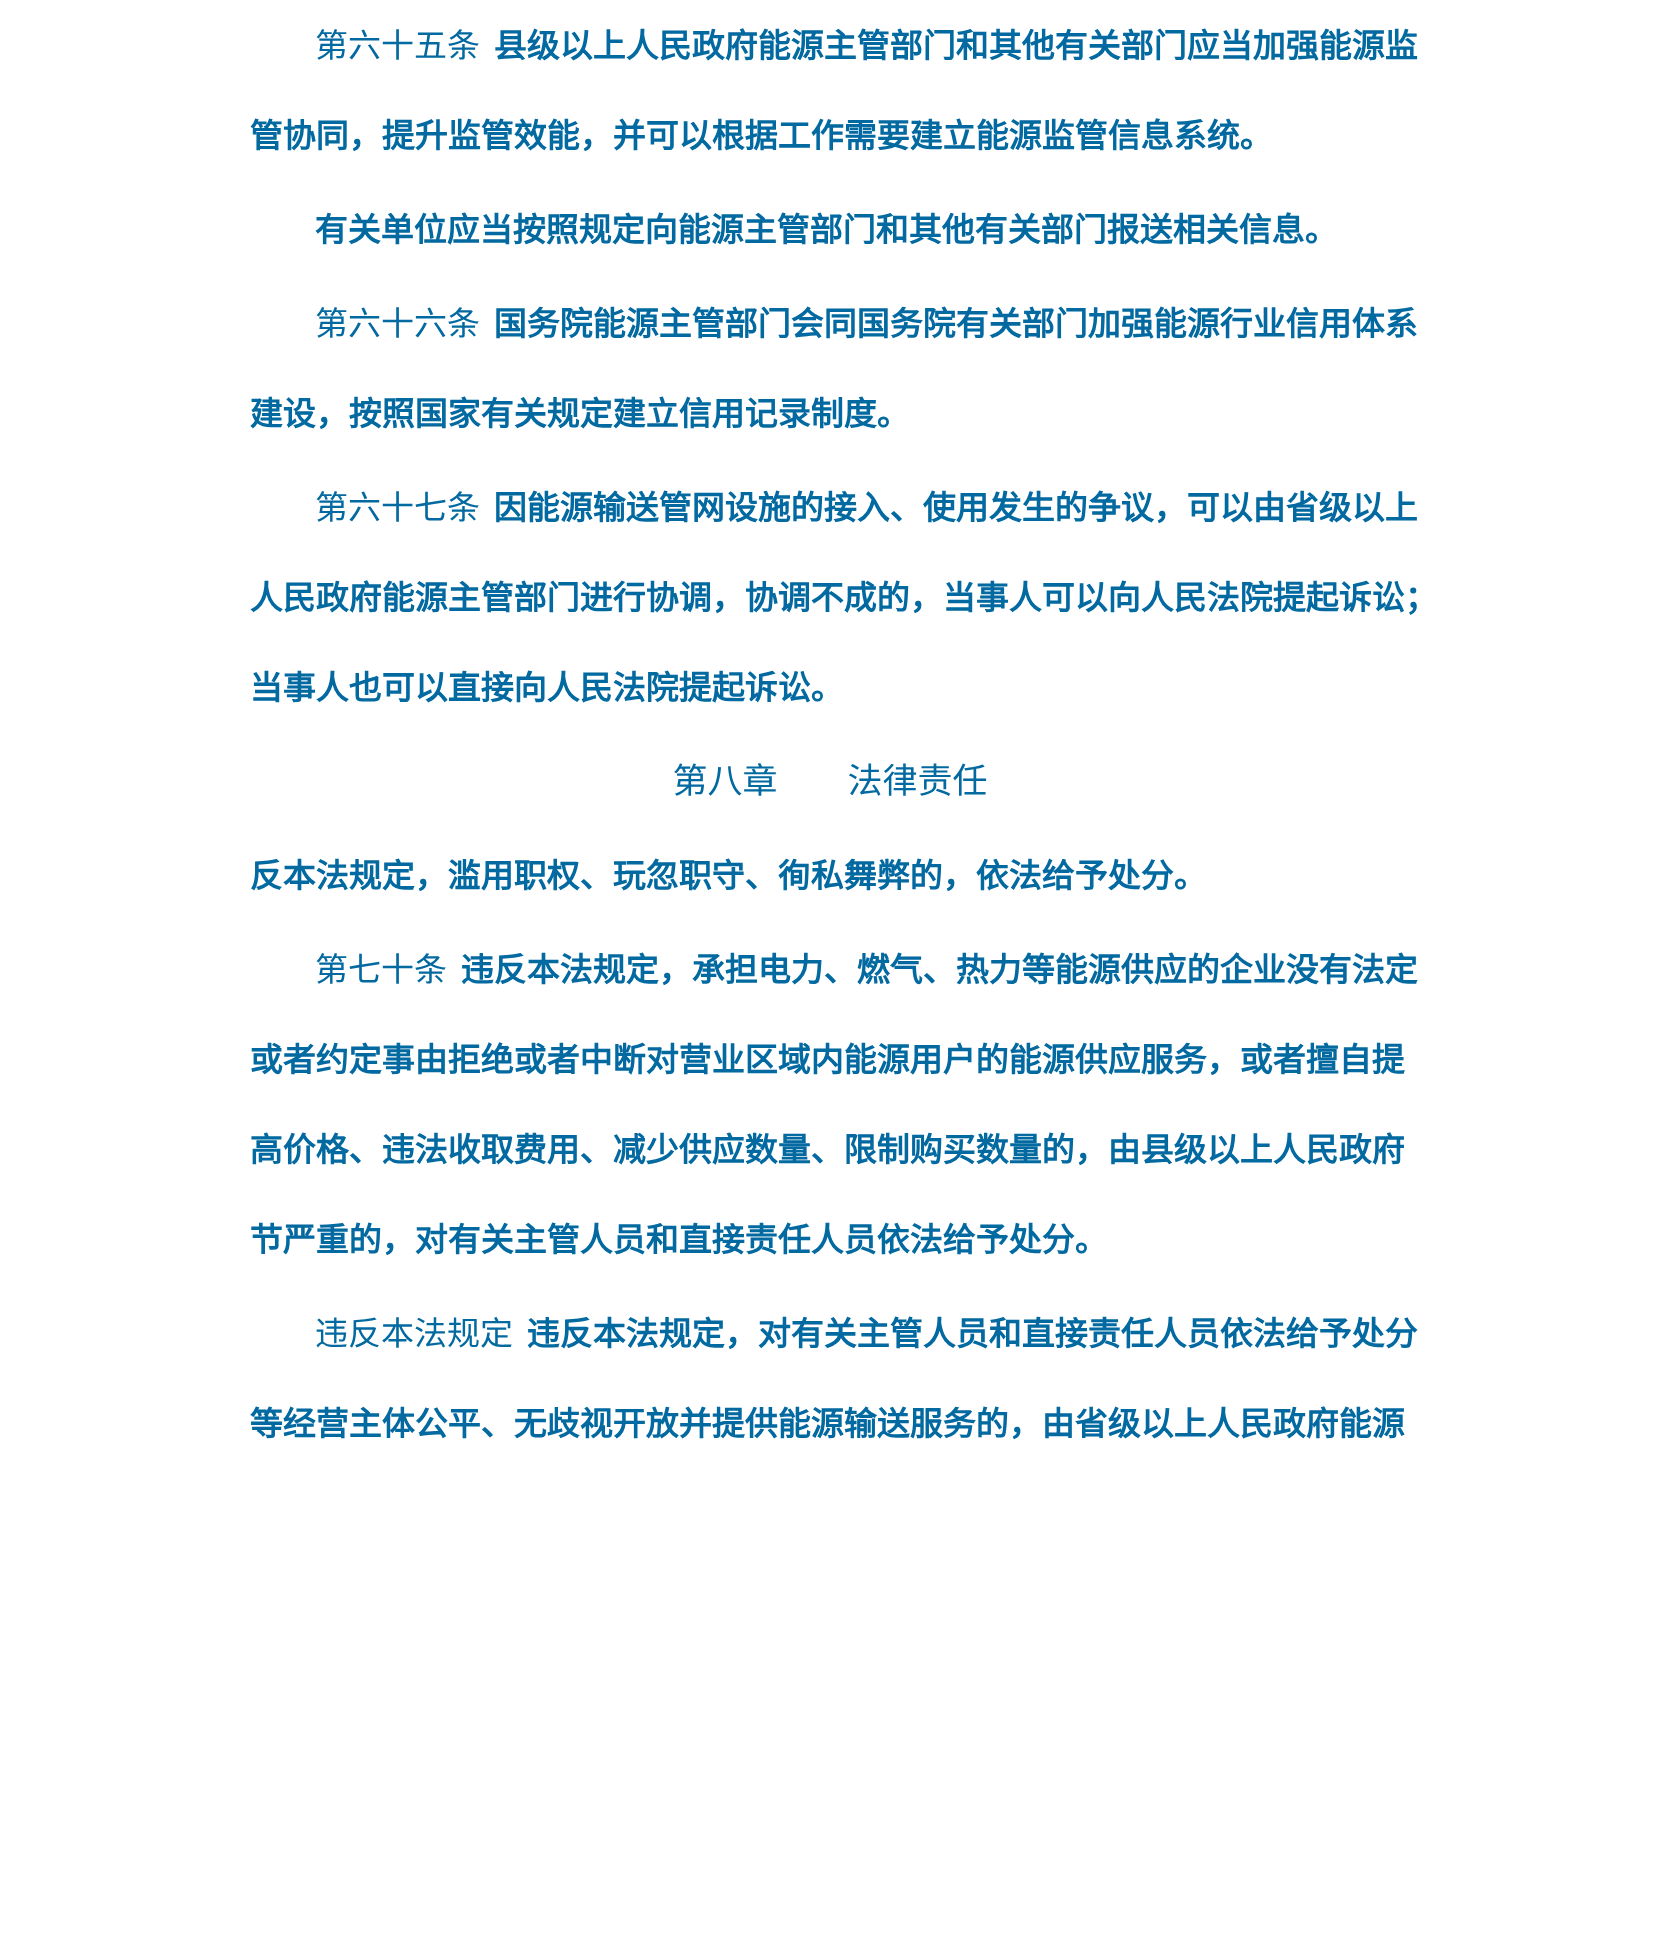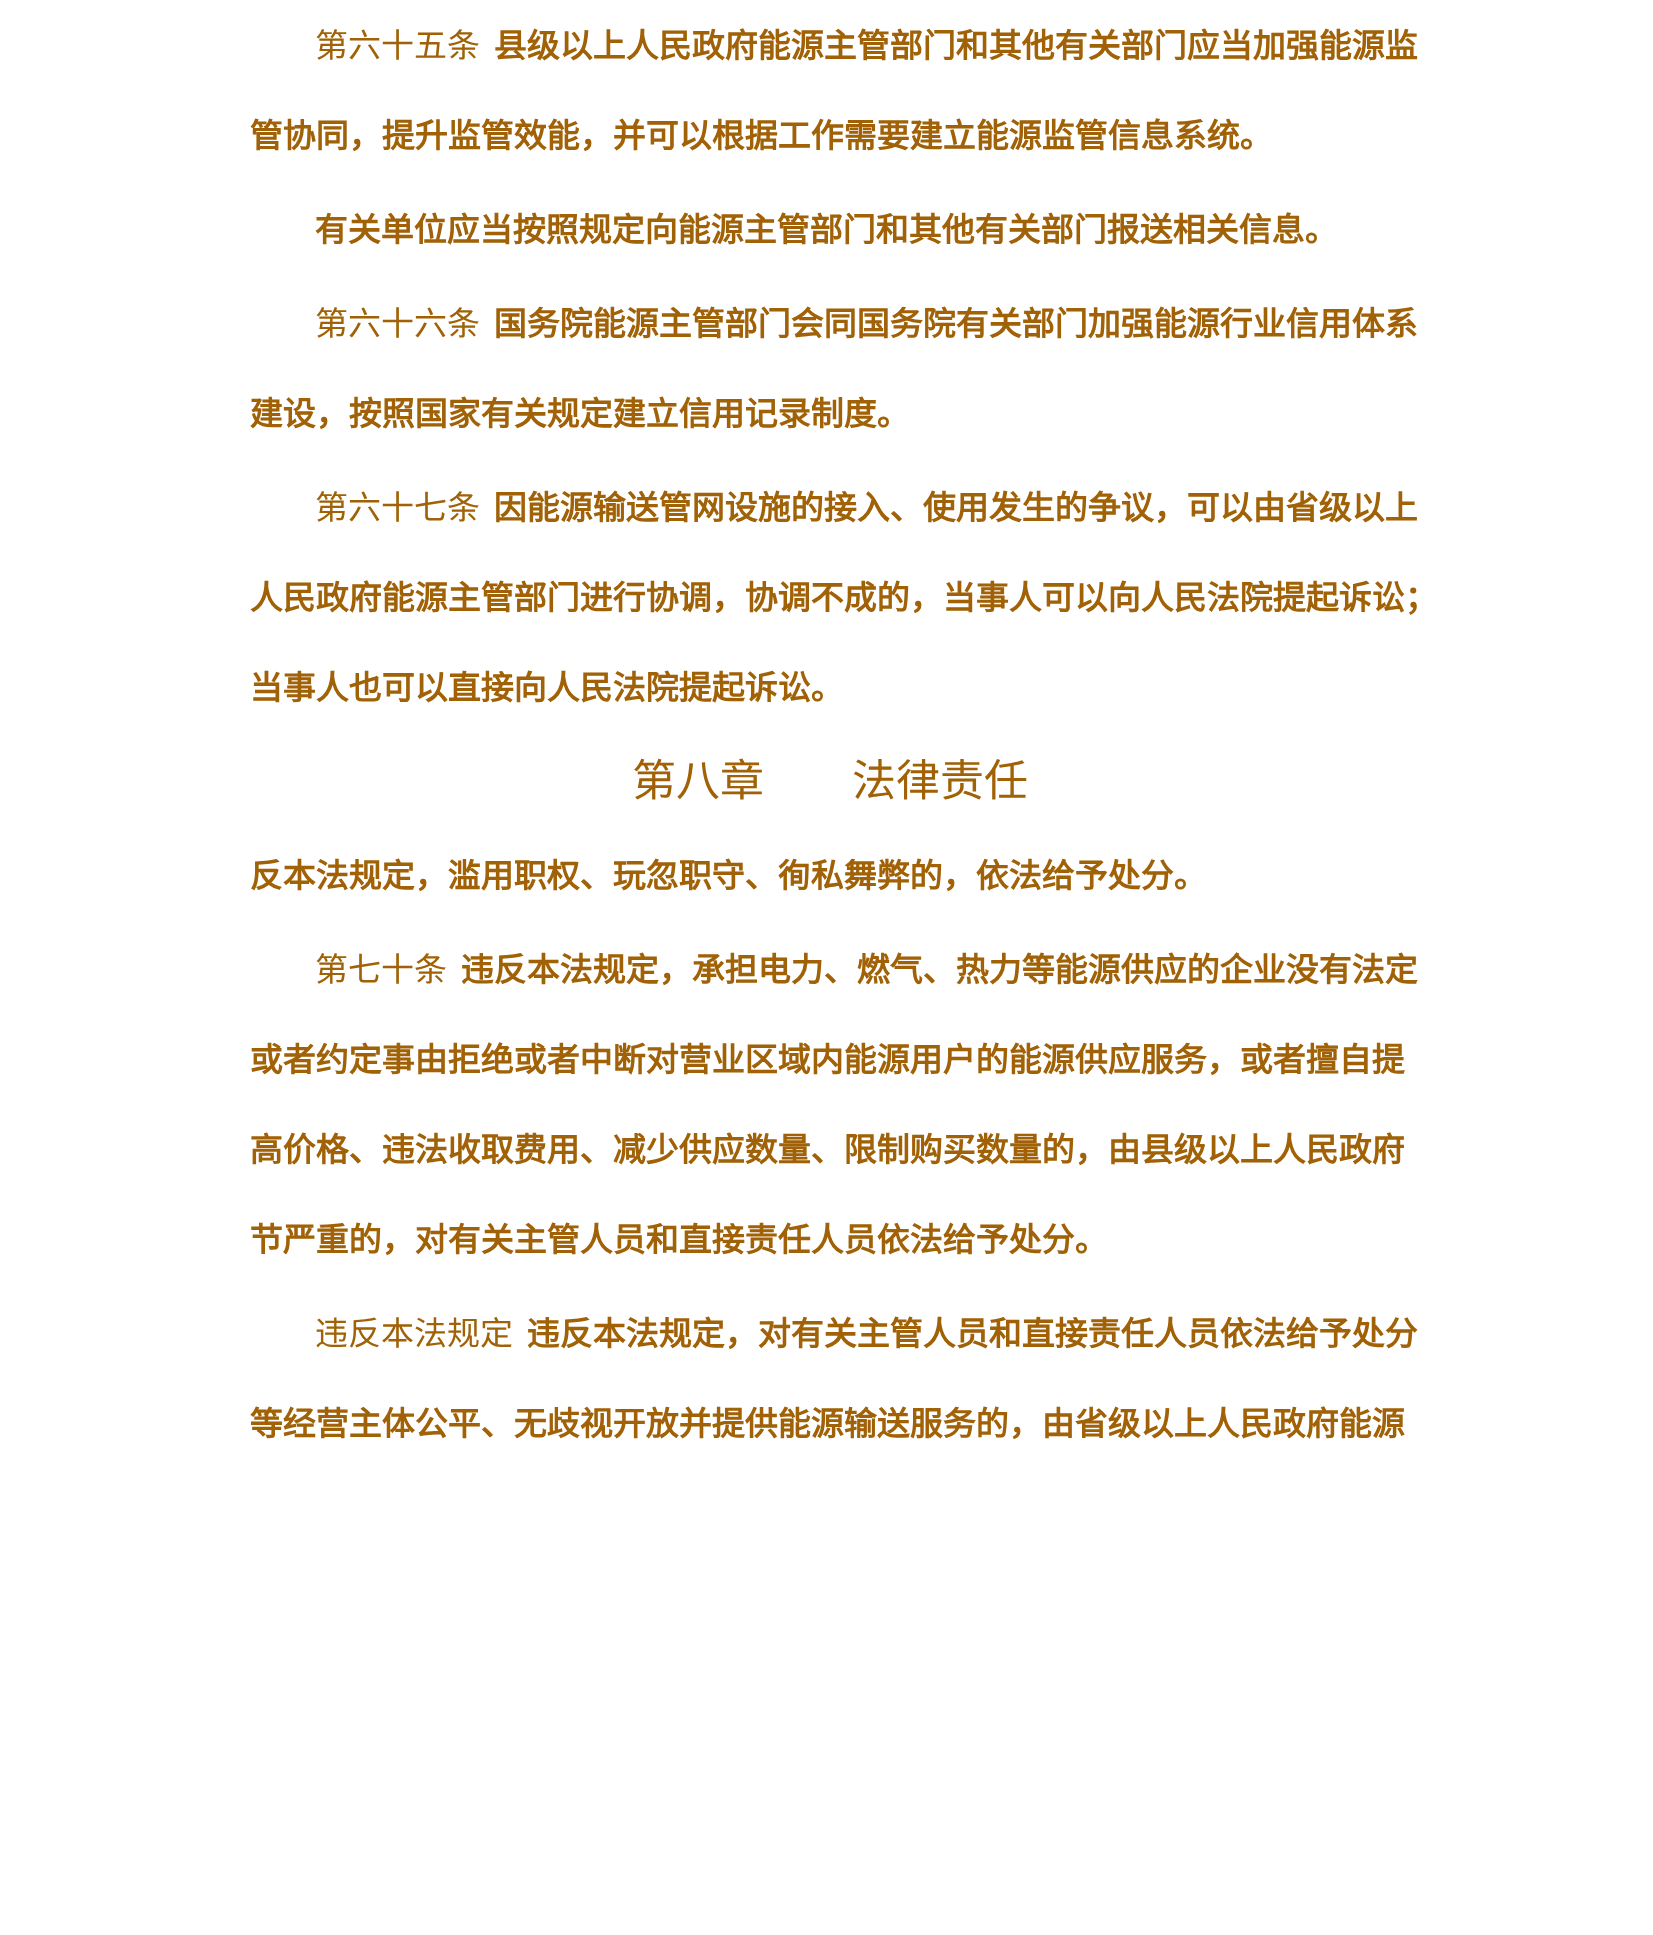--- a/index.html
+++ b/index.html
@@ -5,21 +5,21 @@
   html, body {
     margin: 0;
     padding: 0;
     background: #ffffff;
   }
   .page {
     position: relative;
     width: 1653px;
     height: 1935px;
     background: #ffffff;
-    color: #a16207;
+    color: #0369a1;
     overflow: hidden;
   }
   .content {
     position: absolute;
     left: 250px;
     top: 1px;
     width: 1160px;
   }
   .para {
     margin: 0 0 4px 0;
@@ -46,21 +46,21 @@
   }
   .kai {
     font-family: "Liberation Serif", "DejaVu Serif", serif;
     font-weight: 400;
     letter-spacing: 0px;
   }
   .lead {
     margin-right: 14px;
   }
   .chapter-line {
-    font-size: 44px;
+    font-size: 35px;
   }
 </style>
 </head>
 <body>
 
 <main class="page">
   <section class="content">
       <div class="para para-article">
         <div class="line indent"><span class="kai lead">第六十五条</span><span class="hei">县级以上人民政府能源主管部门和其他有关部门应当加强能源监</span></div>
         <div class="line"><span class="hei">管协同，提升监管效能，并可以根据工作需要建立能源监管信息系统。</span></div>

